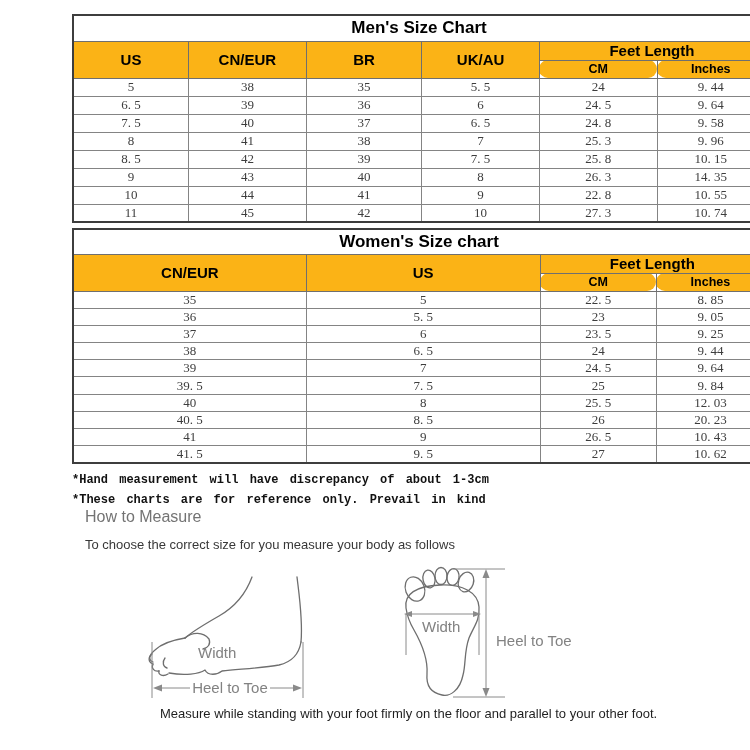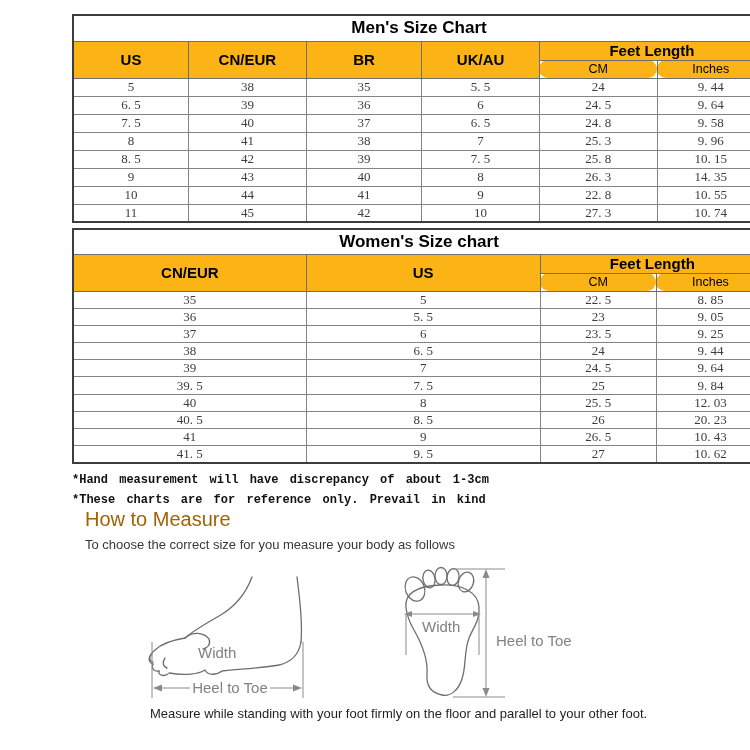--- a/index.html
+++ b/index.html
@@ -39,21 +39,21 @@
     background: #fbb316;
     font-size: 15px;
     font-weight: bold;
     color: #000;
   }
   .hdr { height: 19px; margin-top: 48px; }
   .subhdr { height: 18px; }
   .subhdr th {
     background: #fbb316;
     font-size: 12.5px;
-    font-weight: normal;
+    font-weight: bold;
     color: #000;
     border-radius: 9px;
   }
   .size-table tbody td {
     font-family: "Liberation Serif", serif;
     font-size: 13px;
     color: #3d3d3d;
     height: 18px;
     border-color: #848484;
   }
@@ -75,35 +75,35 @@
     line-height: 19.5px;
     word-spacing: 4px;
     white-space: nowrap;
   }
 
   
   #how-heading {
     position: absolute;
     left: 85px;
     top: 508px;
-    font-size: 20px;
-    color: #a16207;
+    font-size: 16px;
+    color: #737373;
   }
   #how-subtitle {
     position: absolute;
     left: 85px;
     top: 537px;
     font-size: 13px;
     color: #383838;
   }
   #foot-side  { position: absolute; left: 145px; top: 570px; }
   #foot-top   { position: absolute; left: 398px; top: 560px; }
   #measure-caption {
     position: absolute;
-    left: 150px;
+    left: 160px;
     top: 706px;
     font-size: 13px;
     color: #1f1f1f;
     white-space: nowrap;
   }
 
   svg .outline { fill: none; stroke: #6e6e6e; stroke-width: 1.3; stroke-linecap: round; stroke-linejoin: round; }
   svg .meas    { fill: none; stroke: #8a8a8a; stroke-width: 1; }
   svg .ah      { fill: #8a8a8a; stroke: none; }
   svg .lbl     { fill: #828282; font-family: "Liberation Sans", sans-serif; font-size: 15px; }

